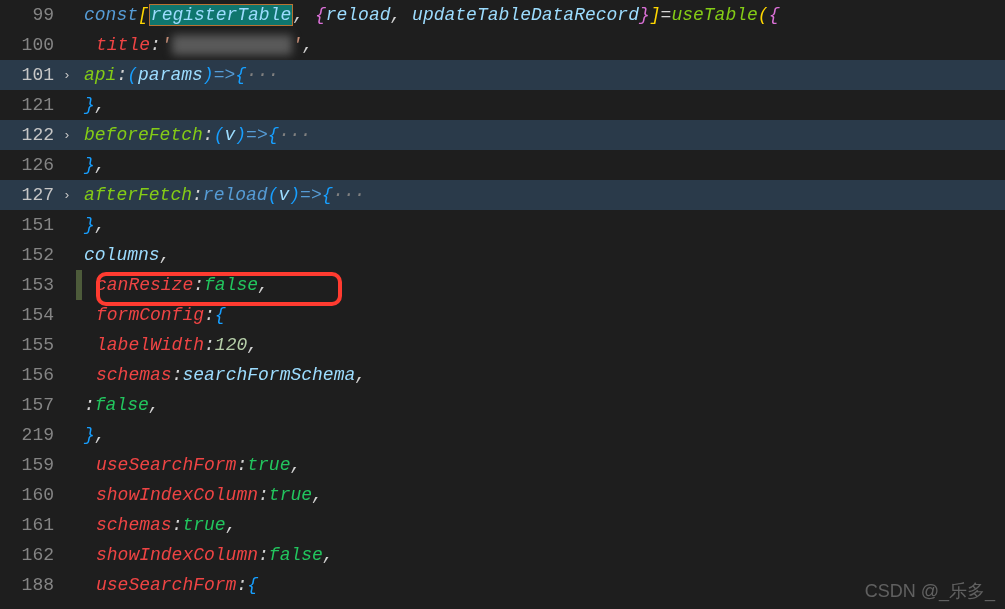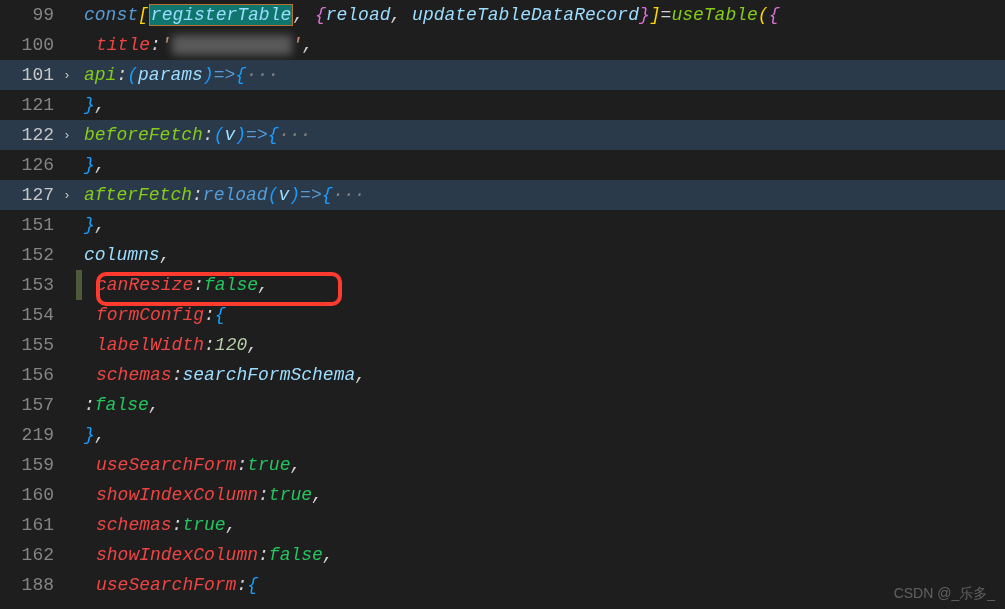--- a/index.html
+++ b/index.html
@@ -94,21 +94,21 @@
     border-radius: 2px;
     width: 120px;
     height: 20px;
     vertical-align: middle;
   }
   .watermark {
     position: absolute;
     right: 10px;
     bottom: 6px;
     color: rgba(220,220,220,0.35);
-    font-size: 14px;
+    font-size: 18px;
     font-family: sans-serif;
     user-select: none;
   }
 </style>
 </head>
 <body>
 
 <div class="editor">
 
   <div class="line">

